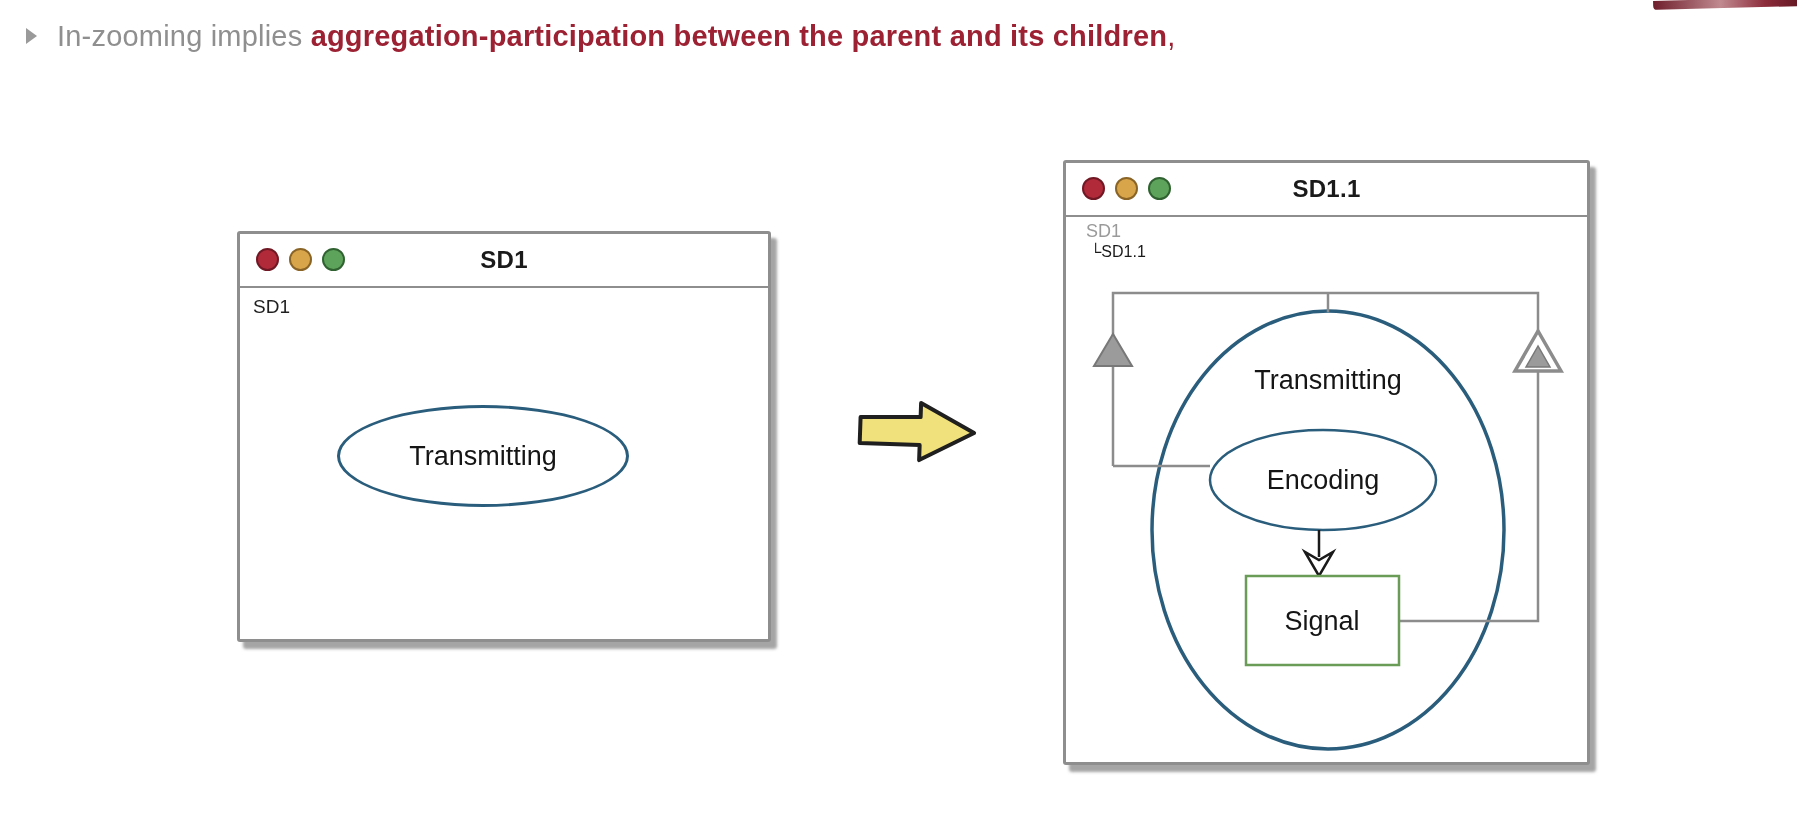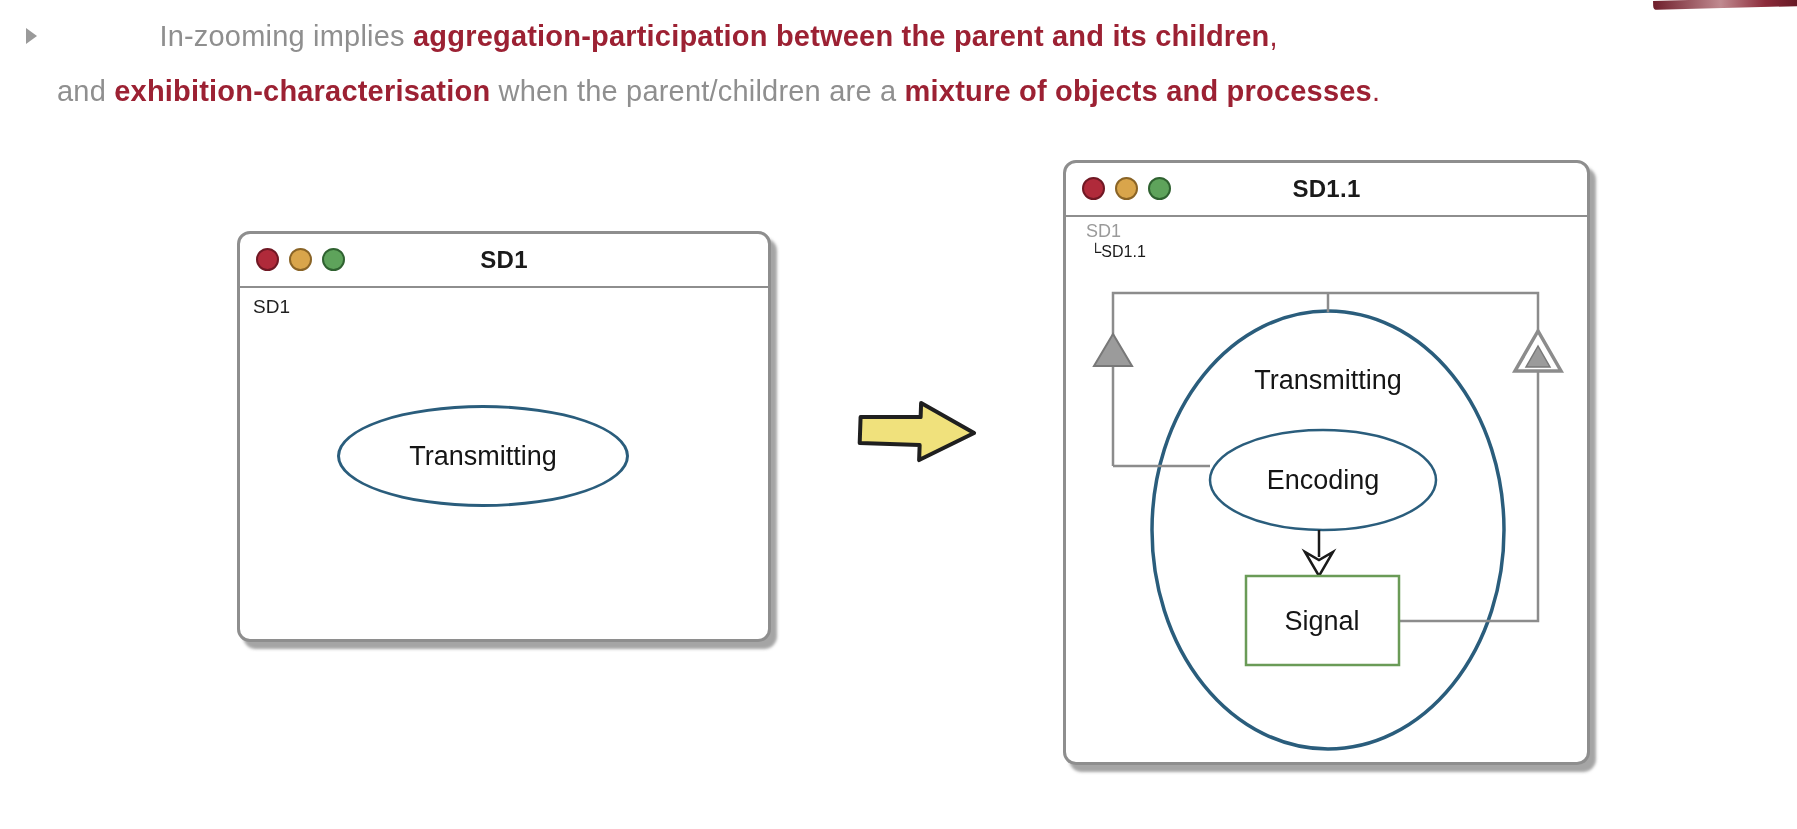--- a/index.html
+++ b/index.html
@@ -14,38 +14,37 @@
     position:absolute;left:26px;top:28px;
     width:0;height:0;
     border-top:8px solid transparent;
     border-bottom:8px solid transparent;
     border-left:11px solid #9a9a9a;
   }
   .headline{
     position:absolute;left:57px;top:22px;
     font-size:29px;line-height:29px;color:#8f8f8f;
     letter-spacing:0.2px;
-    text-align:center;
   }
   .hl-line2{margin-top:26px;}
   .maroon{color:#9c2133;font-weight:700;}
   .maroon-thin{color:#9c2133;font-weight:400;}
 
   
   .streak{
     position:absolute;right:-6px;top:-3px;width:150px;height:9px;
     background:linear-gradient(90deg,#6f1f2c,#c08a90 45%,#8c2b3a 75%,#5e1620);
     border-radius:0 0 0 4px;
     transform:rotate(-1.5deg);transform-origin:100% 0;
   }
 
   
   .window{
     position:absolute;background:#ffffff;
-    border:3px solid #8e8e8e;border-radius:13px;
+    border:3px solid #8e8e8e;border-radius:3px;
     box-shadow:6px 7px 3px rgba(135,135,135,0.75);
     box-sizing:border-box;
   }
   .titlebar{
     position:relative;height:52px;
     border-bottom:2px solid #8e8e8e;
     display:flex;align-items:center;justify-content:center;
   }
   .dots{position:absolute;left:16px;top:14px;display:flex;gap:10px;}
   .dot{width:23px;height:23px;border-radius:50%;box-sizing:border-box;}
@@ -79,21 +78,20 @@
 
   
   .big-arrow{position:absolute;left:856px;top:400px;transform:rotate(2deg);}
 </style>
 </head>
 <body>
 
 <div class="bullet"></div>
 <div class="headline">
   <div class="hl-line1"><span>In-zooming implies </span><span class="maroon">aggregation-participation between the parent and its children</span><span class="maroon-thin">,</span></div>
-  <div class="hl-line2"><span>and </span><span class="maroon">exhibition-characterisation</span><span> when the parent/children are a </span><span class="maroon">mixture of objects and processes</span><span class="maroon-thin">.</span></div>
 </div>
 
 <div class="streak"></div>
 
 <div class="window" id="left-window">
   <div class="titlebar">
     <div class="dots">
       <div class="dot dot-red"></div>
       <div class="dot dot-amber"></div>
       <div class="dot dot-green"></div>

